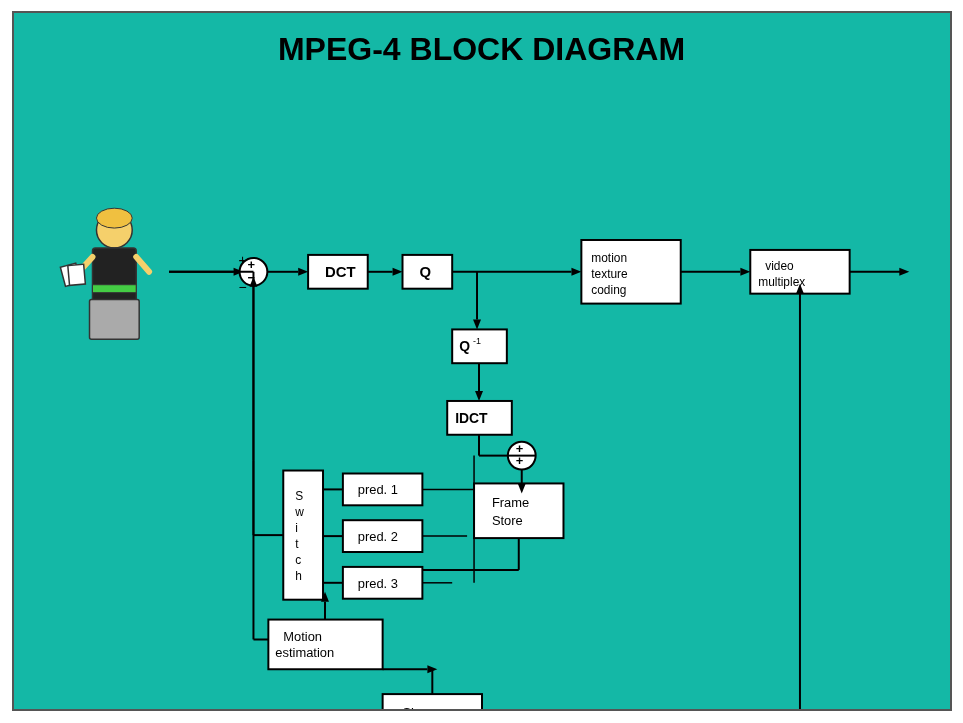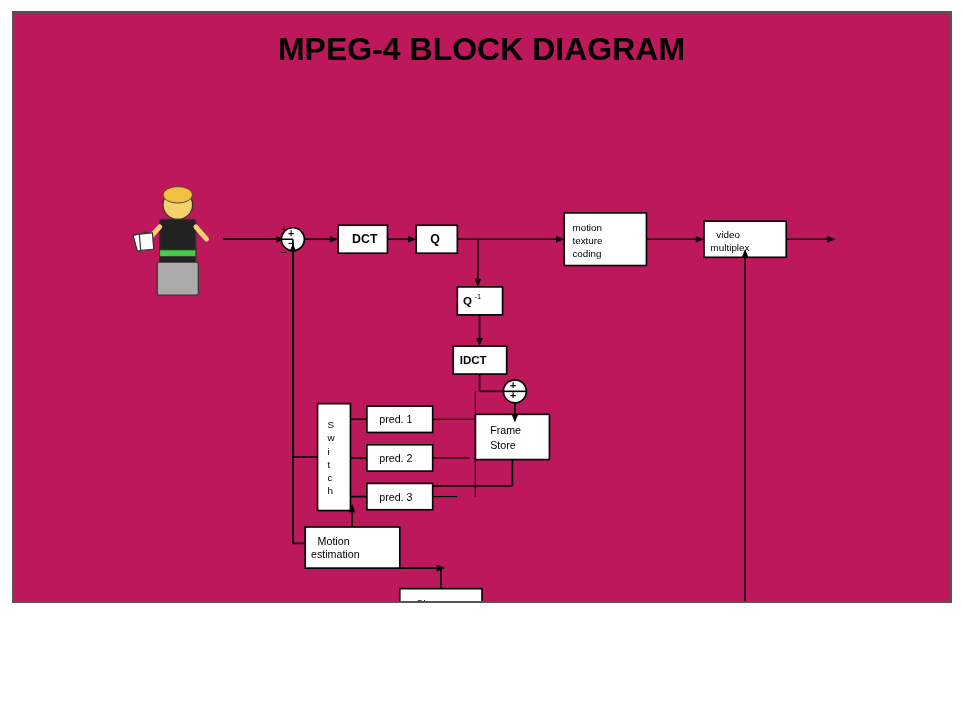--- a/index.html
+++ b/index.html
@@ -5,24 +5,24 @@
     * { margin: 0; padding: 0; box-sizing: border-box; }
     body {
       width: 963px;
       height: 723px;
       background: #fff;
       font-family: Arial, sans-serif;
       overflow: hidden;
     }
     .outer-border {
       width: 940px;
-      height: 592px;
+      height: 700px;
       margin: 11px auto;
       border: 2px solid #555;
-      background: #be185d;
+      background: #14b8a6;
       position: relative;
     }
     .title {
       text-align: center;
       font-size: 32px;
       font-weight: bold;
       padding-top: 18px;
       padding-bottom: 10px;
       font-family: Arial, sans-serif;
     }

